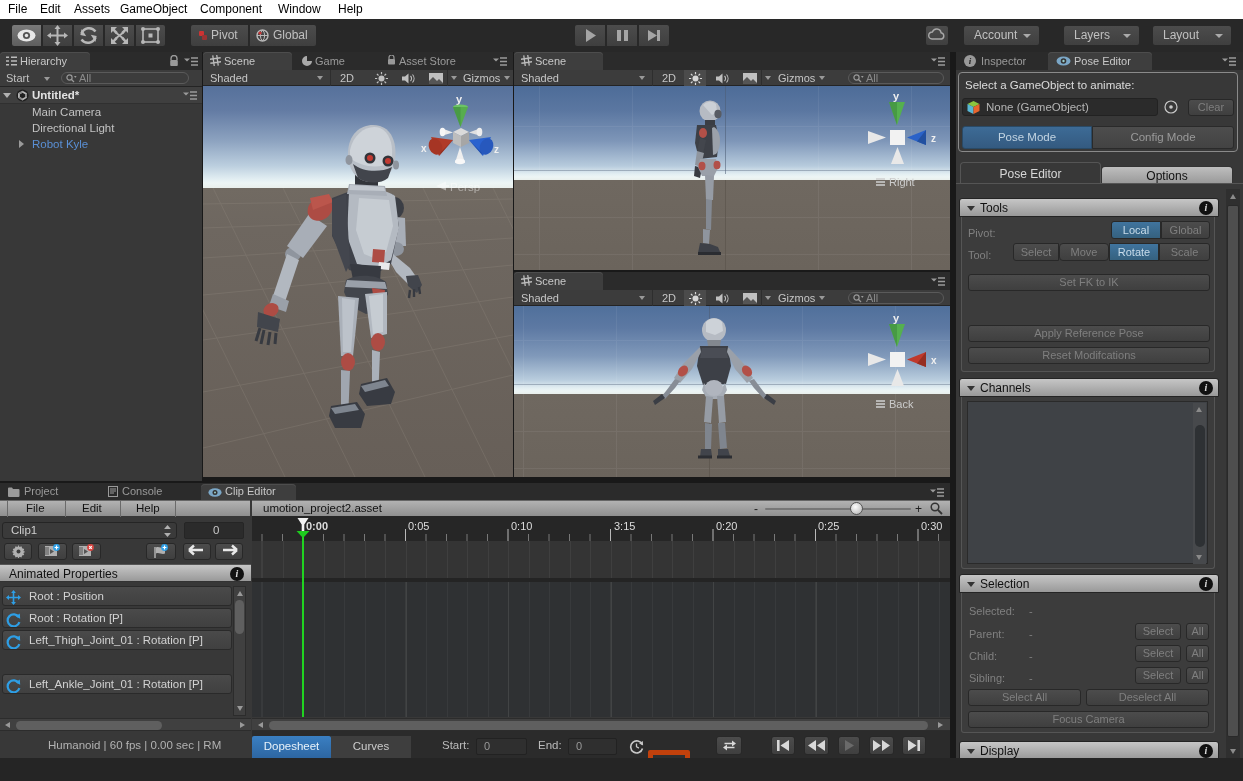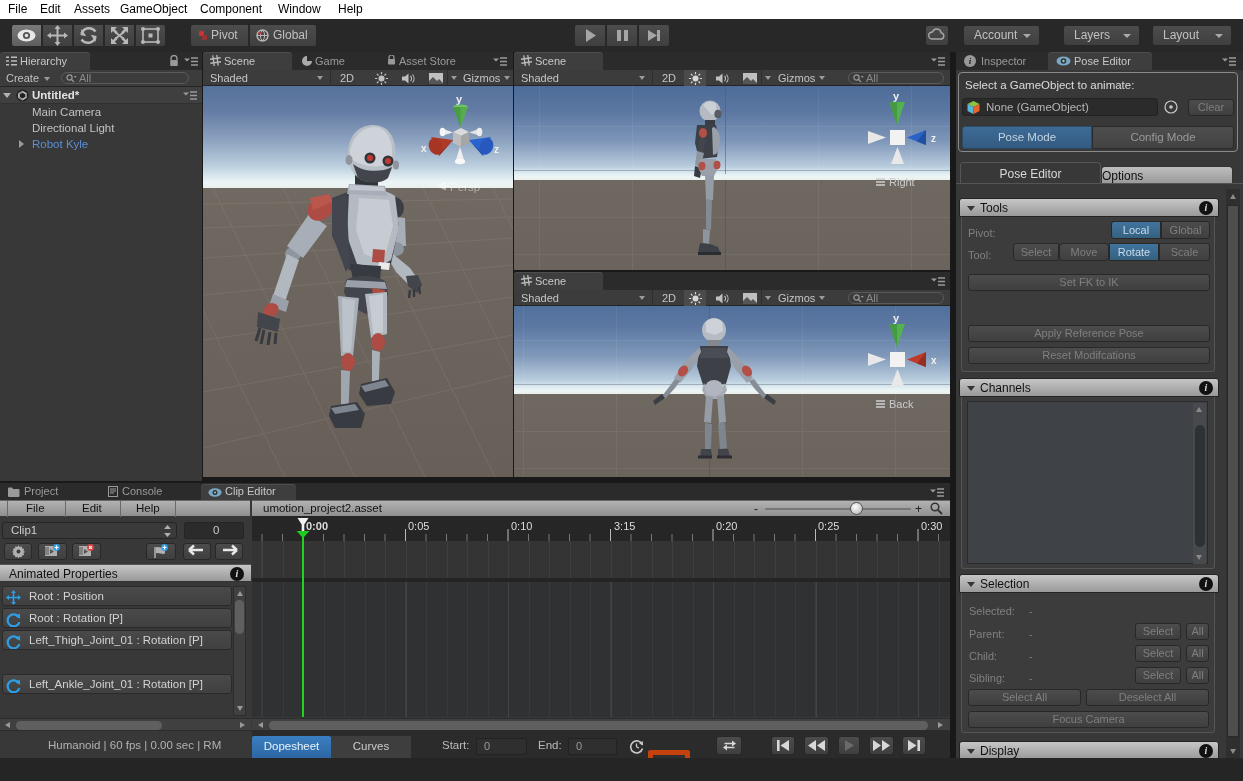--- a/index.html
+++ b/index.html
@@ -161,21 +161,21 @@
           <rect x="1.2" y="5" width="7.6" height="6" rx="1" fill="#9a9a9a"></rect>
         </svg>
     <svg width="14" height="10" viewBox="0 0 14 10" style="position:absolute;left:184px;top:5px;">
           <path d="M0 1.5 l3 3 3-3 z" fill="#9a9a9a"></path>
           <g stroke="#9a9a9a" stroke-width="1.4">
             <path d="M7 1 h7 M7 4.5 h7 M7 8 h7"></path>
           </g>
         </svg>
   </div>
   <div class="vtoolbar abs" style="left:0;top:18px;width:202px;height:17px;">
-    <span style="position:absolute;left:6px;top:2px;font-size:11px;color:#c0c0c0;">Create</span>
+    <span style="position:absolute;left:6px;top:2px;font-size:11px;color:#c0c0c0;">Start</span>
     <span style="position:absolute;left:44px;top:7px;width:0;height:0;border-left:3.5px solid transparent;border-right:3.5px solid transparent;border-top:4px solid #999;"></span>
     <div style="position:absolute;left:61px;top:2px;width:128px;height:12px;border:1px solid #5a5a5a;border-radius:7px;background:#3c3c3c;">
       <svg width="11" height="9" viewBox="0 0 11 9" style="position:absolute;left:4px;top:1px;">
             <circle cx="3.5" cy="3.5" r="2.6" fill="none" stroke="#999" stroke-width="1.2"></circle>
             <path d="M5.5 5.5 l2.5 2.5" stroke="#999" stroke-width="1.2"></path>
             <path d="M8 2 l2.6 0 -1.3 2 z" fill="#999"></path>
           </svg>
       <span style="position:absolute;left:17px;top:-1px;font-size:11px;color:#8a8a8a;">All</span>
     </div>
   </div>
@@ -597,21 +597,21 @@
   </div>
   <svg width="16" height="16" viewBox="0 0 16 16" class="abs" style="left:207px;top:47px;">
         <circle cx="8" cy="8" r="6" fill="none" stroke="#c8c8c8" stroke-width="1.2"></circle>
         <circle cx="8" cy="8" r="1.8" fill="#c8c8c8"></circle>
       </svg>
   <div class="btn dim" style="left:232px;top:47px;width:46px;height:17px;line-height:15px;">Clear</div>
   <div class="abs" style="left:6px;top:74px;width:130px;height:23px;background:linear-gradient(#3d6b96,#345a80);border:1px solid #2a4a66;border-radius:3px 0 0 3px;color:#c2d4e2;font-size:11.5px;text-align:center;line-height:21px;">Pose Mode</div>
   <div class="abs" style="left:136px;top:74px;width:142px;height:23px;background:linear-gradient(#4d4d4d,#434343);border:1px solid #2a2a2a;border-radius:0 3px 3px 0;color:#9a9a9a;font-size:11.5px;text-align:center;line-height:21px;">Config Mode</div>
 
   <div class="abs" style="left:4px;top:110px;width:141px;height:22px;background:#383838;border:1px solid #555;border-bottom:none;border-radius:4px 4px 0 0;color:#d8d8d8;font-size:12px;text-align:center;line-height:22px;">Pose Editor</div>
-  <div class="abs" style="left:145px;top:114px;width:132px;height:18px;background:linear-gradient(#bebebe,#989898);border:1px solid #333;border-bottom:none;border-radius:4px 4px 0 0;color:#111;font-size:12px;line-height:18px;">Options</div>
+  <div class="abs" style="left:145px;top:114px;width:132px;height:18px;background:linear-gradient(#bebebe,#989898);border:1px solid #333;border-bottom:none;border-radius:4px 4px 0 0;color:#111;font-size:12px;text-align:center;line-height:18px;">Options</div>
   <div class="abs" style="left:0;top:131px;width:287px;height:1px;background:#555;"></div>
 
   <div class="hdr" style="left:3px;top:146px;width:260px;right:auto;">
         <span class="tri"></span>
         <span class="lbl">Tools</span>
         <span class="info">i</span>
       </div>
   <div class="secbody" style="left:5px;top:165px;width:254px;right:auto;height:155px;">
     <span class="dimtxt" style="left:6px;top:10px;">Pivot:</span>
     <div class="btn blue" style="left:149px;top:4px;width:50px;height:18px;line-height:16px;border-radius:3px 0 0 3px;color:#c8dcea!important;">Local</div>

